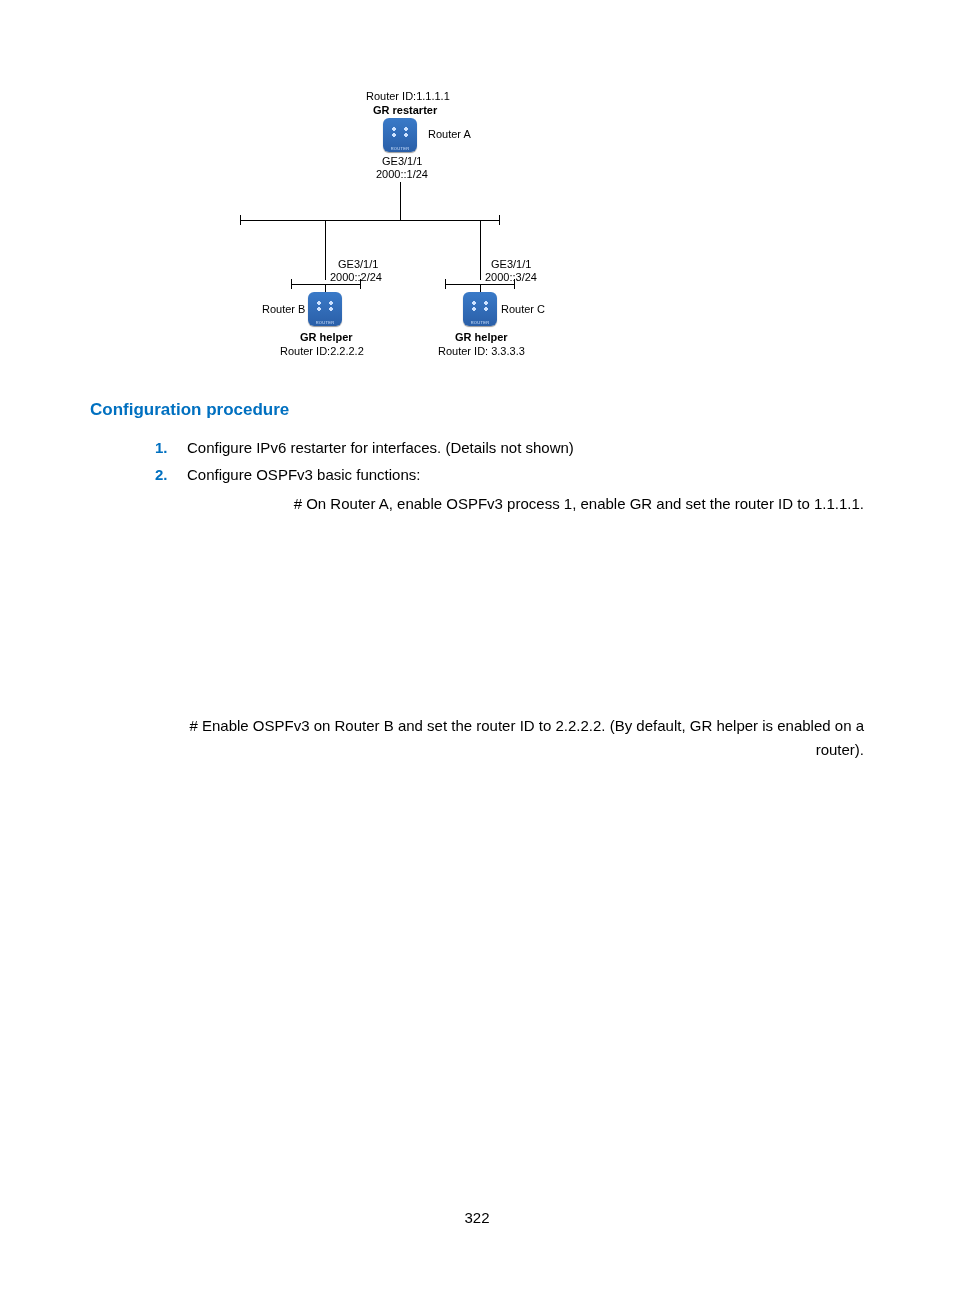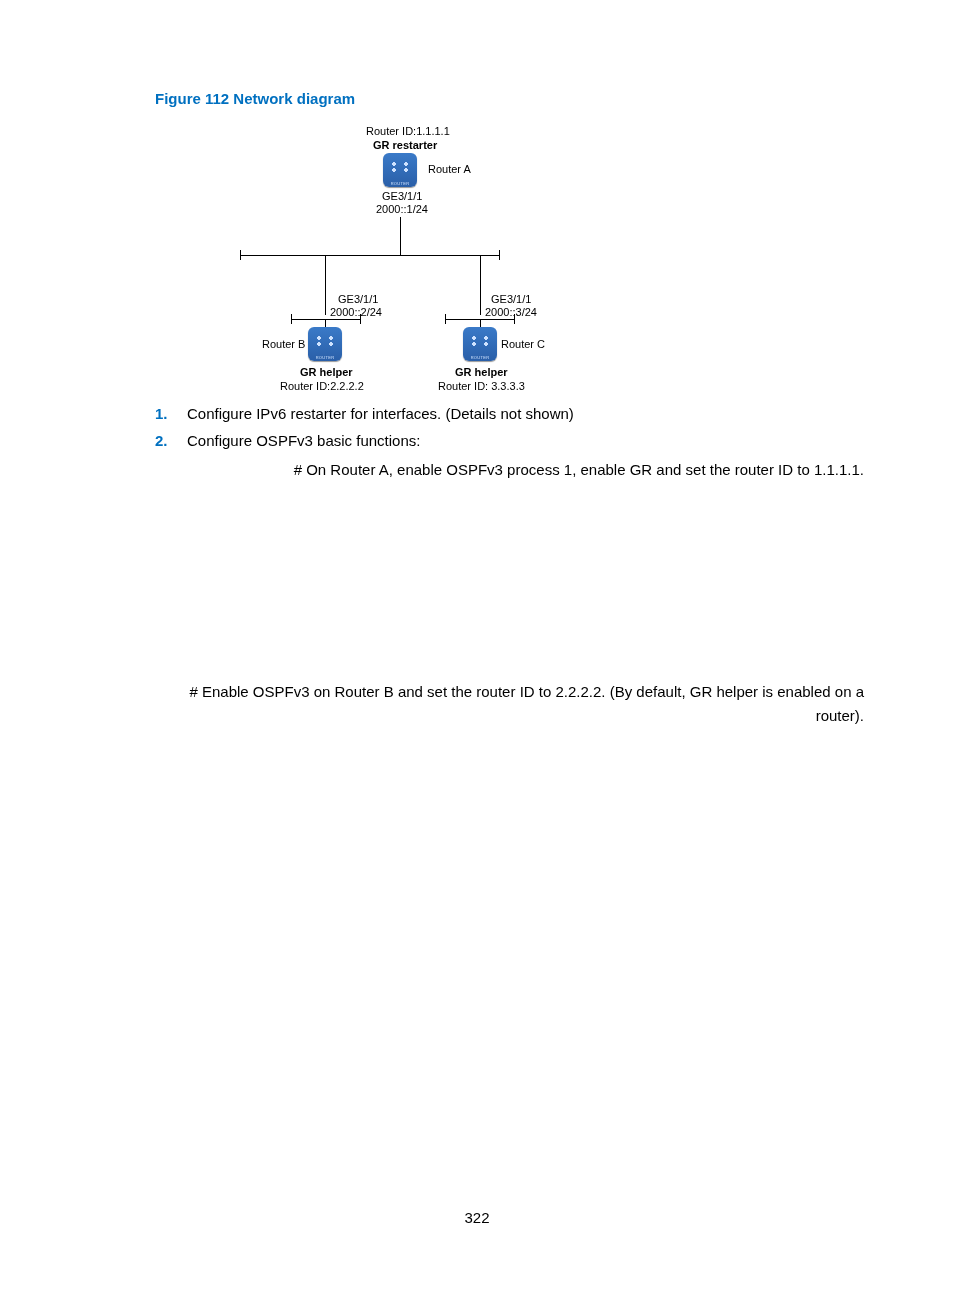--- a/index.html
+++ b/index.html
@@ -100,21 +100,20 @@
     left: 0; right: 0;
     text-align: center;
     font-size: 15px;
   }
 </style>
 </head>
 <body>
 
 <div class="page">
 
-  <div class="fig-title">Figure 112 Network diagram</div>
 
   <div class="diagram">
 
     <div class="d-text" style="left:178px; top:0;padding-left:8px;">Router ID:1.1.1.1</div>
     <div class="d-text d-bold" style="left:193px; top:14px;">GR restarter</div>
     <div class="router-icon" style="left:203px; top:28px;"></div>
     <div class="d-text" style="left:248px; top:38px;">Router A</div>
     <div class="d-text" style="left:202px; top:65px;">GE3/1/1</div>
     <div class="d-text" style="left:196px; top:78px;">2000::1/24</div>
 
@@ -147,20 +146,21 @@
     <div class="tick" style="left:265px; top:189px;"></div>
     <div class="tick" style="left:334px; top:189px;"></div>
     <div class="vline" style="left:300px; top:194px; height:8px;"></div>
 
     <div class="router-icon" style="left:283px; top:202px;"></div>
     <div class="d-text" style="left:321px; top:213px;">Router C</div>
     <div class="d-text d-bold" style="left:275px; top:241px;">GR helper</div>
     <div class="d-text" style="left:258px; top:255px;">Router ID: 3.3.3.3</div>
   </div>
 
+  <div class="section-title">Configuration procedure</div>
 
   <div class="ol-item">
     <div class="ol-num">1.</div>
     <div class="ol-body">Configure IPv6 restarter for interfaces. (Details not shown)</div>
   </div>
 
   <div class="ol-item">
     <div class="ol-num">2.</div>
     <div class="ol-body">Configure OSPFv3 basic functions:</div>
   </div>

